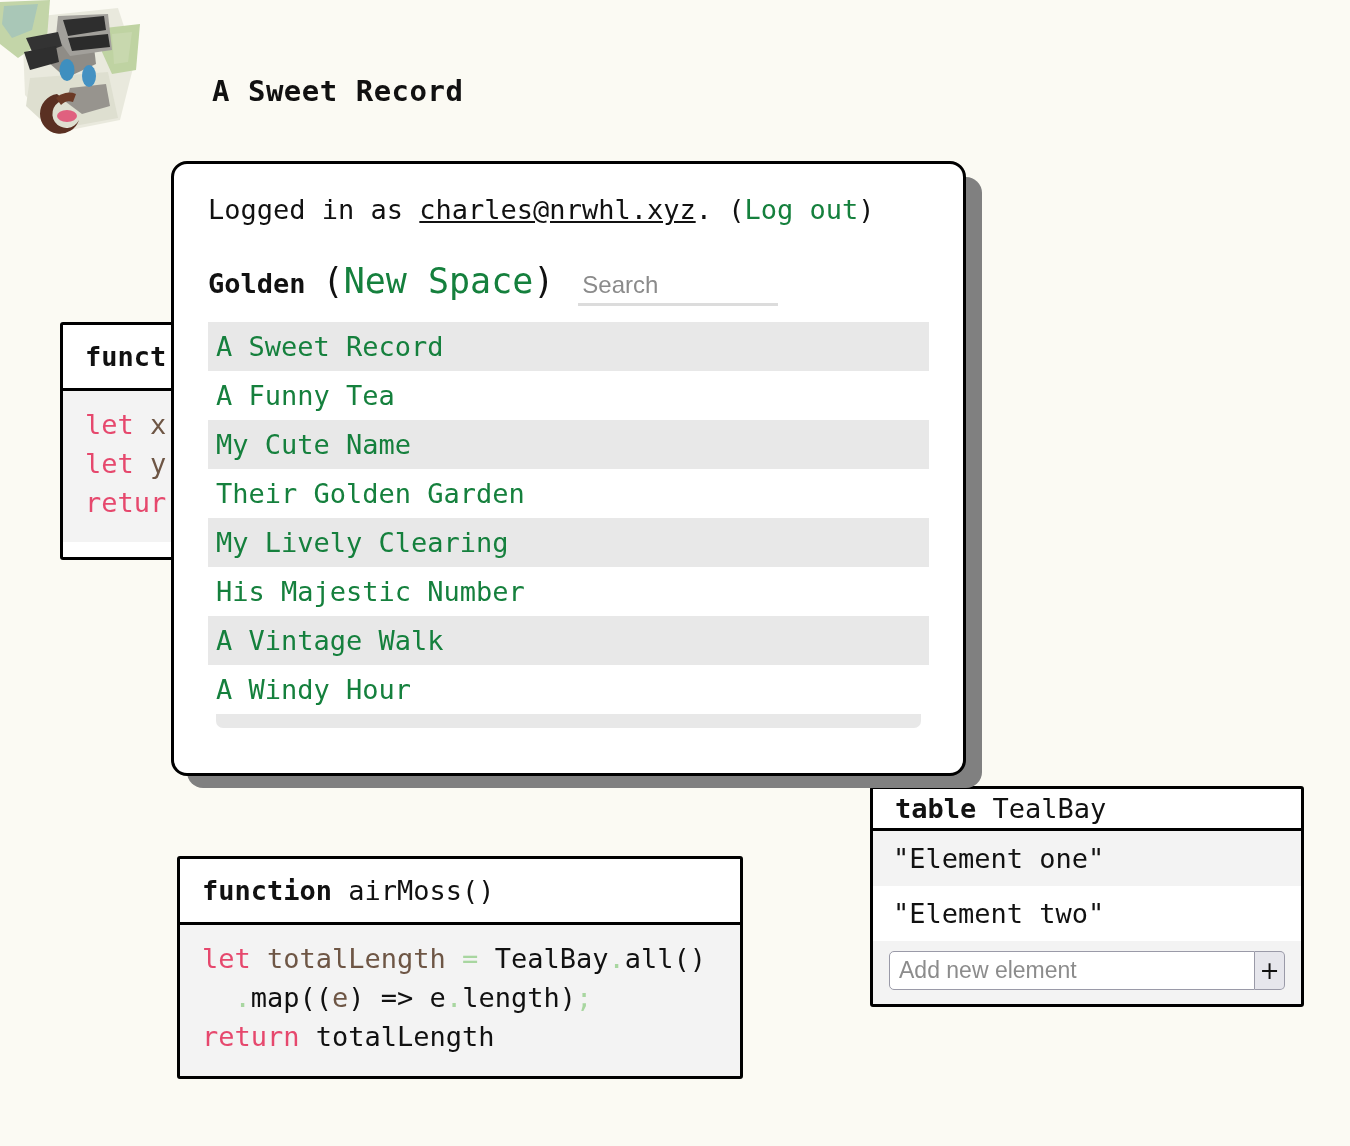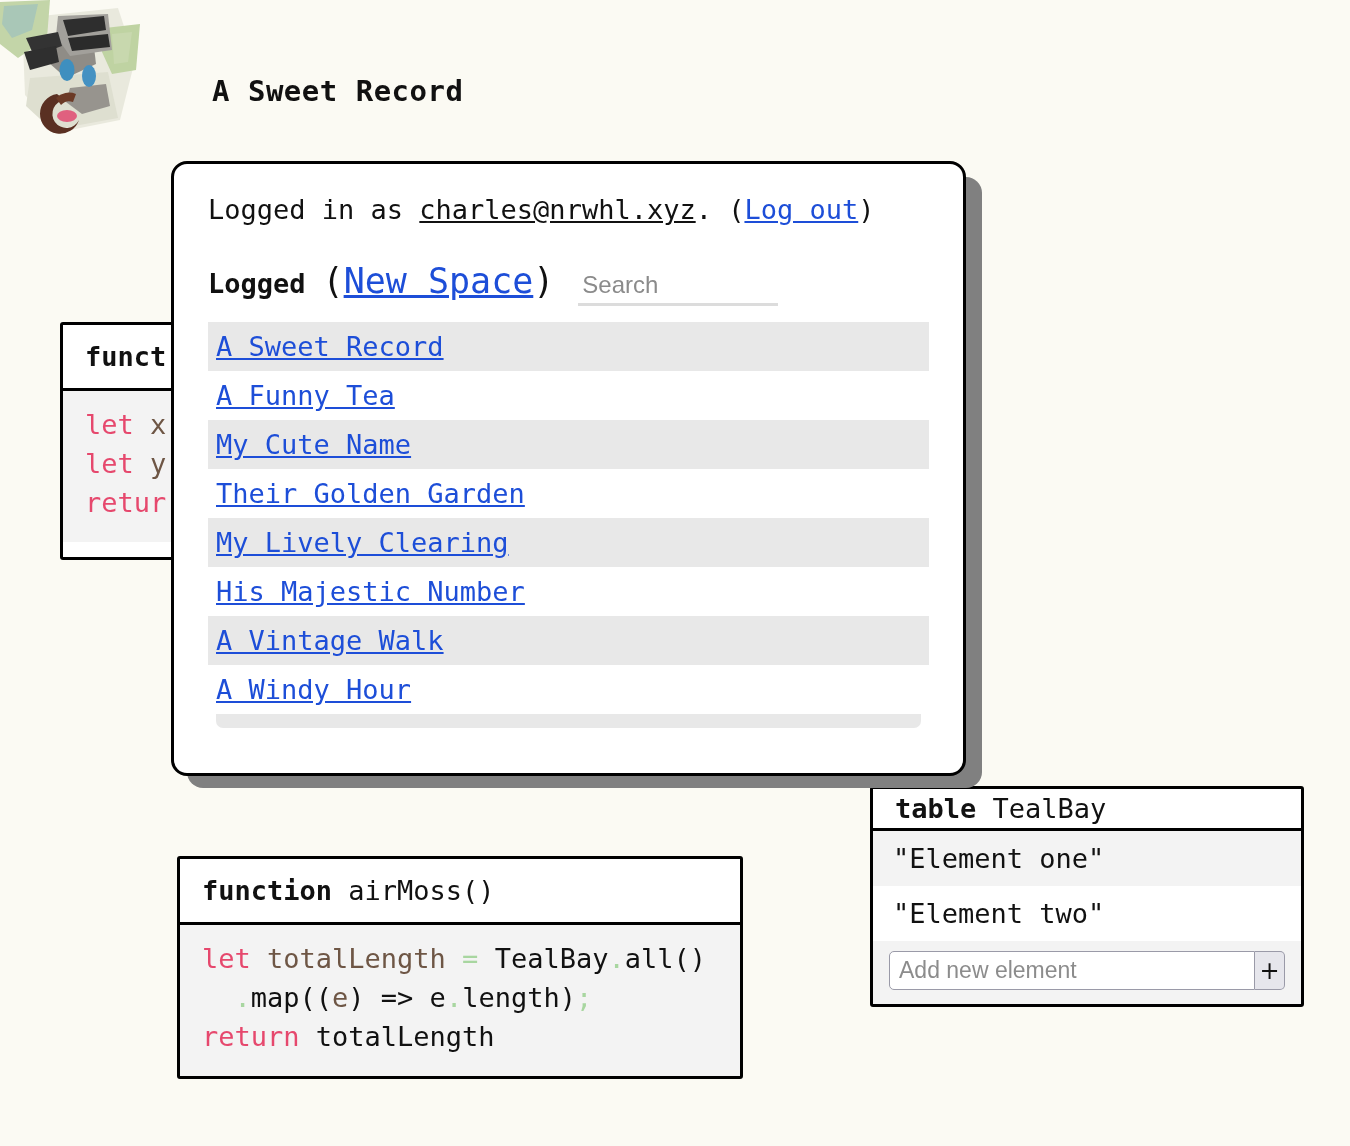--- a/index.html
+++ b/index.html
@@ -172,22 +172,21 @@
     color: #111111;
     white-space: nowrap;
     margin-bottom: 36px;
     font-family: "DejaVu Sans Mono", "Liberation Mono", monospace;
   }
   .logged-in-line .email {
     text-decoration: underline;
     color: #111111;
   }
   a.link {
-    color: #1d4ed8;
-    text-decoration: underline;
+    color: #15803d;
     cursor: pointer;
   }
   .spaces-row {
     display: flex;
     align-items: baseline;
     margin-bottom: 16px;
     white-space: nowrap;
   }
   .spaces-label {
     font-size: 27px;
@@ -299,21 +298,21 @@
   </div>
 </div>
 
 <div class="dialog-shadow"></div>
 
 <div class="dialog">
 
   <div class="logged-in-line"><span>Logged in as </span><span class="email">charles@nrwhl.xyz</span><span>. (</span><a class="link">Log out</a><span>)</span></div>
 
   <div class="spaces-row">
-    <span class="spaces-label">Logged</span>
+    <span class="spaces-label">Golden</span>
     <span class="spaces-newspace"><span>(</span><a class="link">New Space</a><span>)</span></span>
     <input class="search-input" type="text" placeholder="Search" style="">
   </div>
 
   <div class="space-list">
     <div class="space-item shaded">
         <a class="link">A Sweet Record</a>
       </div>
     <div class="space-item">
         <a class="link">A Funny Tea</a>

